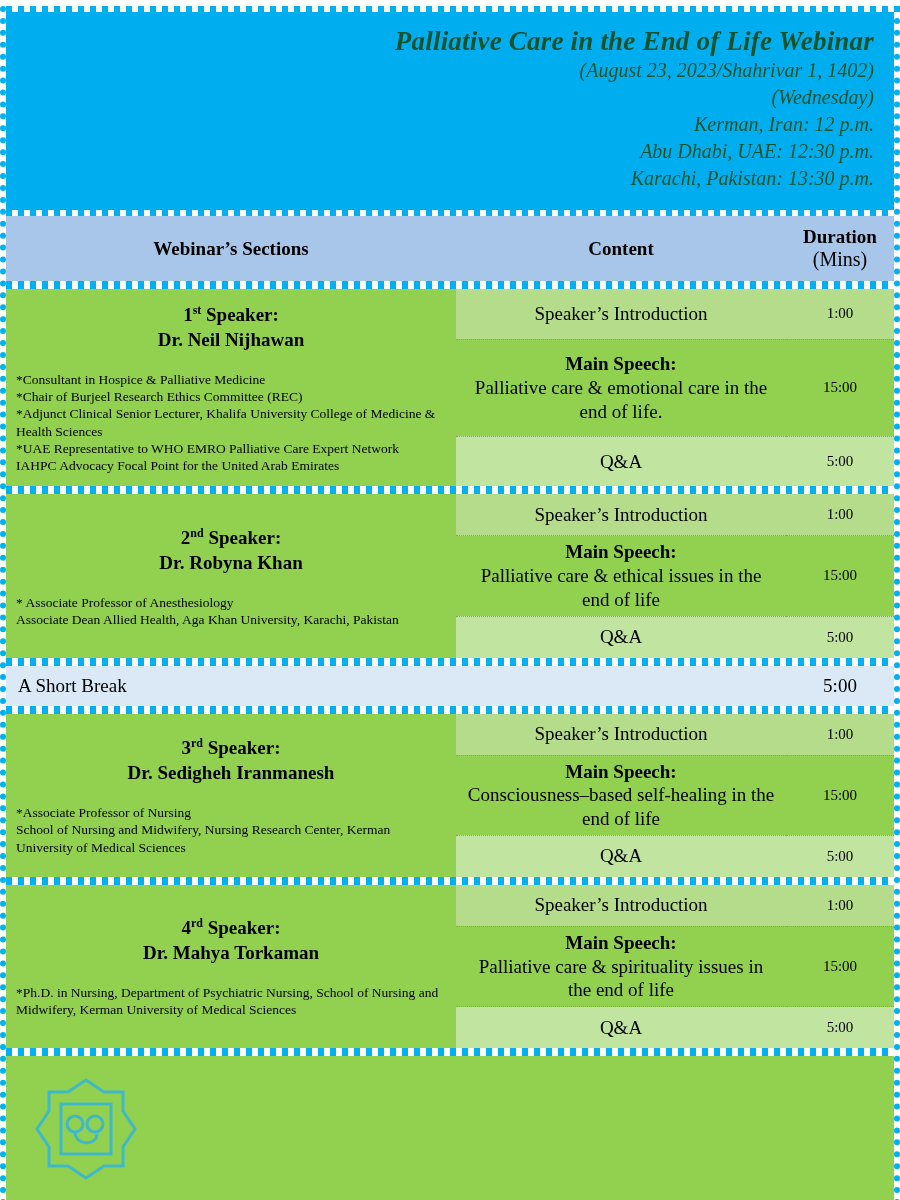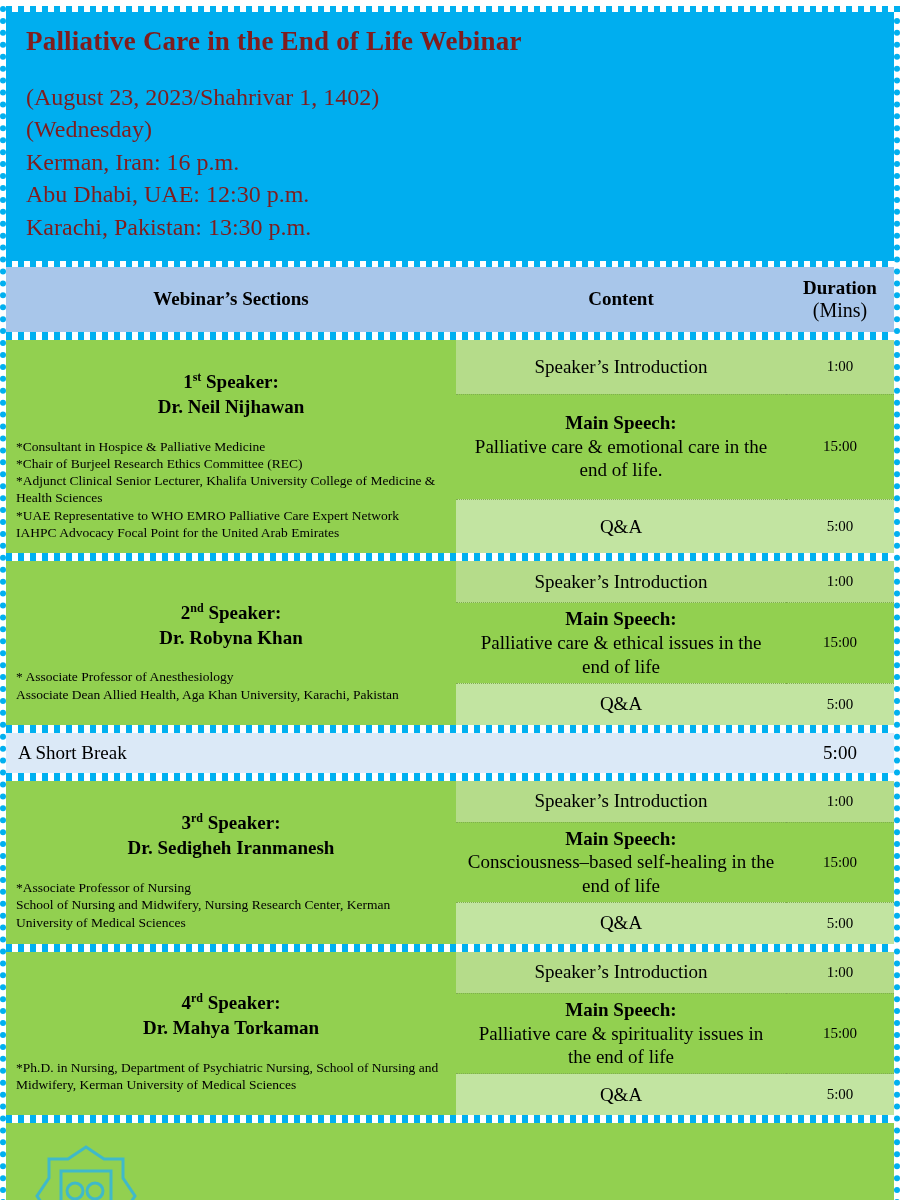--- a/index.html
+++ b/index.html
@@ -29,34 +29,34 @@
     position: absolute;
     left: 0;
     width: 900px;
     height: 6px;
     background-image: repeating-linear-gradient(to right, #00b0f0 0 6px, #ffffff 6px 12px);
   }
   .frame-top { top: 0; }
 
   .header {
     background: #00aeef;
-    color: #7f1d1d;
-    text-align: left;
+    color: #14532d;
+    text-align: right;
     padding: 14px 20px 18px 20px;
     margin: 6px 0 0 0;
+    font-style: italic;
   }
   .header h1 {
     margin: 6px 0 0 0;
     font-size: 27px;
     font-weight: bold;
     letter-spacing: .2px;
   }
   .header .when {
-    margin-top: 24px;
-    font-size: 24px;
+    font-size: 20px;
     line-height: 1.35;
   }
   .header .when div { }
 
   table.schedule {
     width: 100%;
     border-collapse: collapse;
     table-layout: fixed;
   }
   table.schedule td, table.schedule th {
@@ -85,21 +85,20 @@
   .speaker-cell {
     background: #92d050;
     padding: 14px 10px 12px 10px;
     position: relative;
   }
   .speaker-title {
     text-align: center;
     font-weight: bold;
     font-size: 19px;
     line-height: 1.3;
-    margin-top: 16px;
   }
   .speaker-title sup { font-size: 12px; }
   .speaker-affil {
     margin-top: 18px;
     font-size: 13.5px;
     line-height: 1.28;
     text-align: left;
   }
   .content-cell {
     text-align: center;
@@ -154,21 +153,21 @@
 <body>
 
 <div class="poster">
   <div class="frame-top"></div>
 
   <div class="header">
     <h1>Palliative Care in the End of Life Webinar</h1>
     <div class="when">
       <div>(August 23, 2023/Shahrivar 1, 1402)</div>
       <div>(Wednesday)</div>
-      <div>Kerman, Iran: 16 p.m.</div>
+      <div>Kerman, Iran: 12 p.m.</div>
       <div>Abu Dhabi, UAE: 12:30 p.m.</div>
       <div>Karachi, Pakistan: 13:30 p.m.</div>
     </div>
   </div>
 
   <div class="dotted-row-sep"></div>
 
   <table class="schedule">
     <colgroup>
       <col class="col-speaker">

